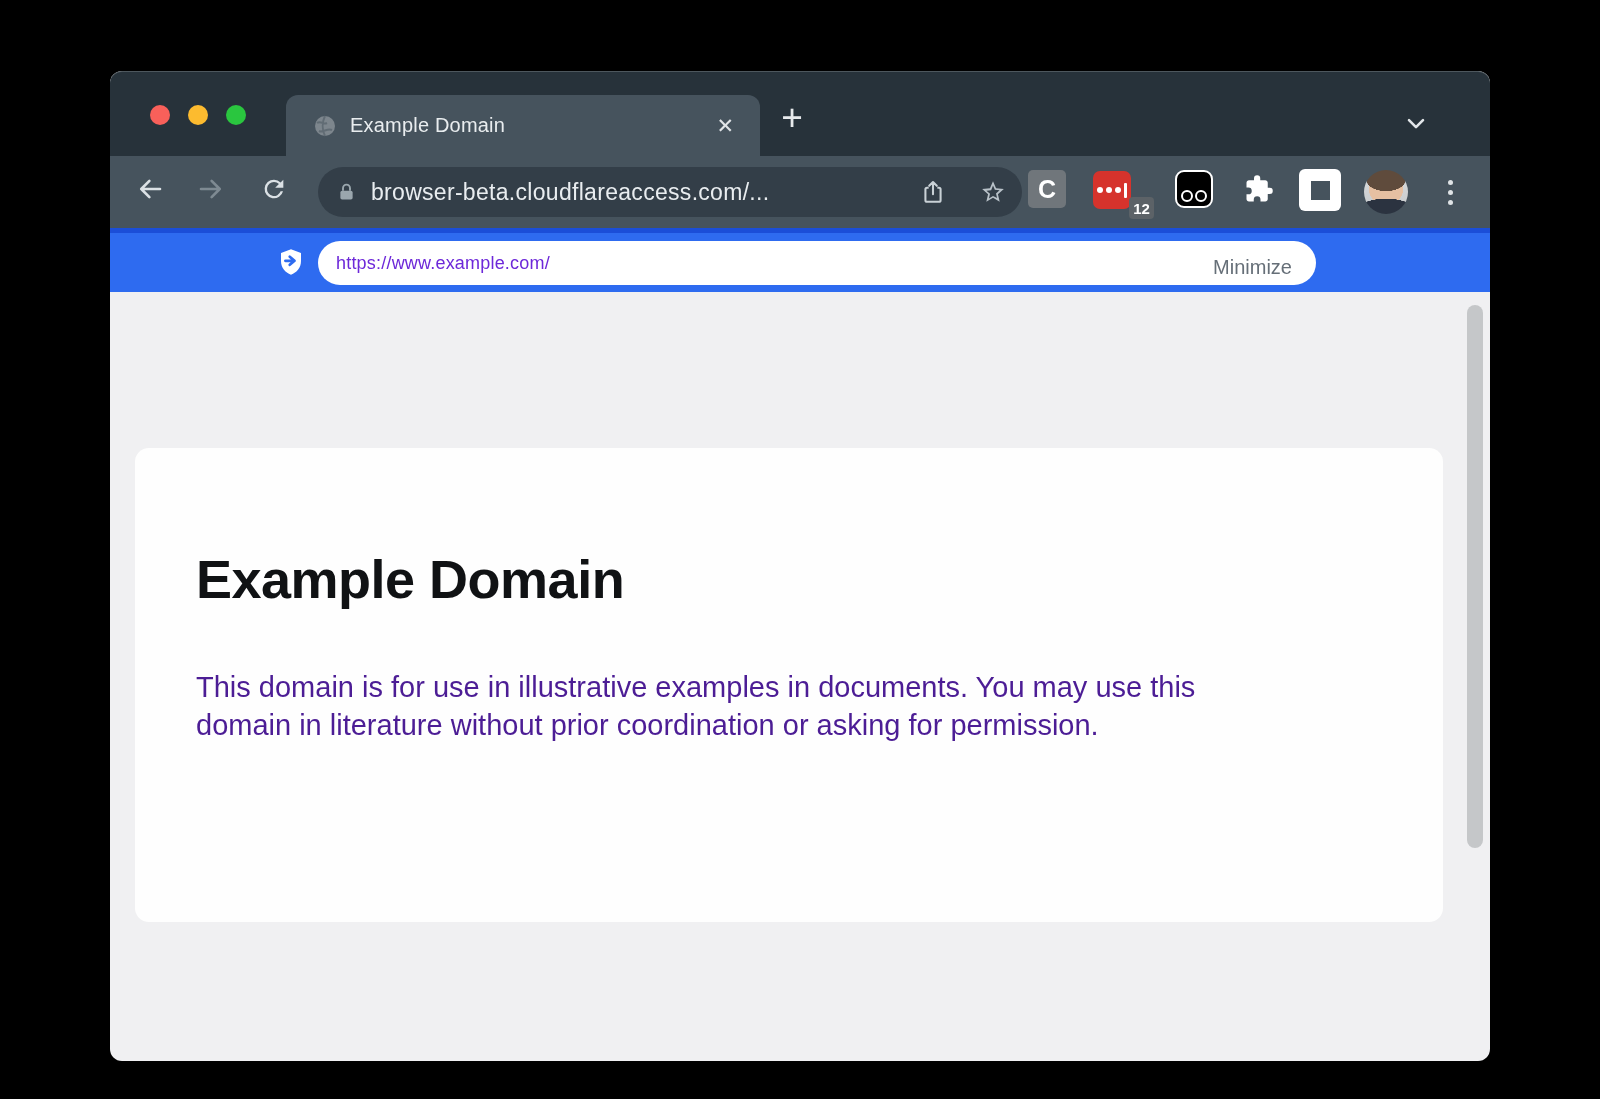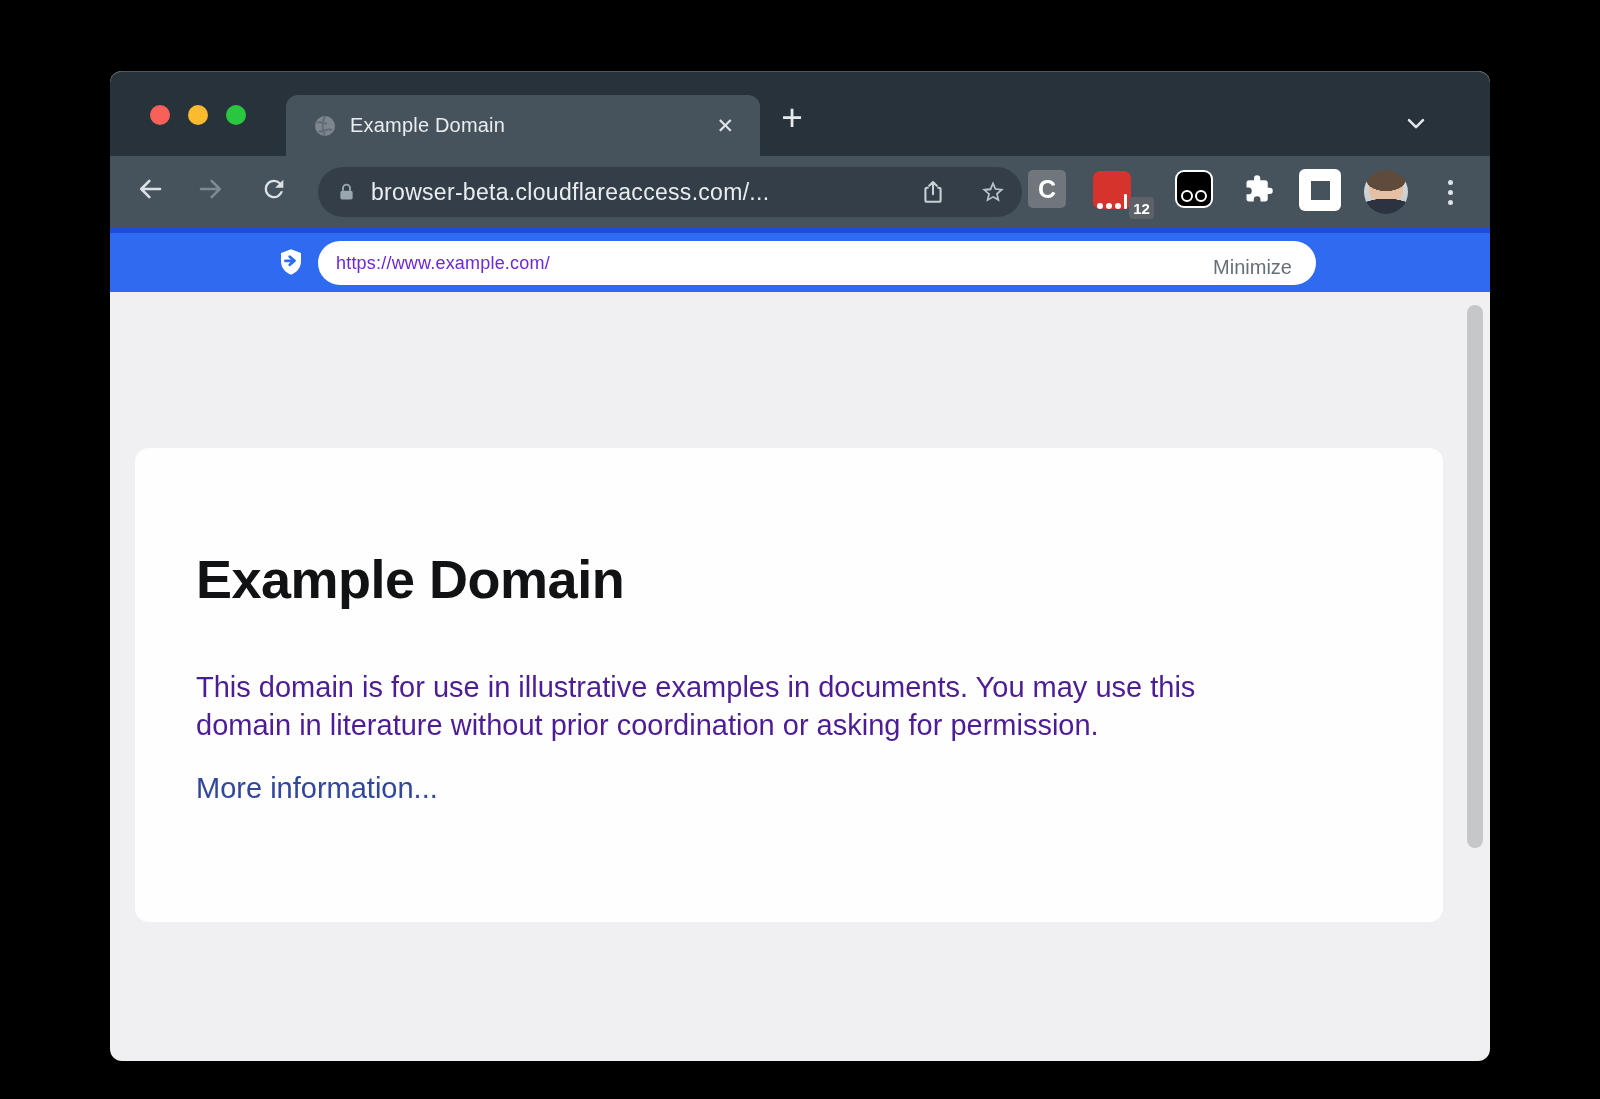--- a/index.html
+++ b/index.html
@@ -39,21 +39,21 @@
             border-radius:25px; background:var(--url_pill); display:flex;
             align-items:center; padding:0 16px 0 18px; gap:14px; }
   .url-text { color:#e9edf0; font-size:23px; font-weight:500; letter-spacing:.3px; white-space:nowrap; }
   .share-btn { margin-left:auto; } .star-btn { margin-left:20px; }
 
   .ext-c { position:absolute; left:918px; top:14px; width:38px; height:38px;
            background:#70767b; border-radius:5px; color:#fff; font-size:25px; font-weight:bold;
            display:flex; align-items:center; justify-content:center; }
   .ext-lp { position:absolute; left:983px; top:15px; width:38px; height:38px;
             background:var(--lastpass_red); border-radius:7px; display:flex;
-            align-items:flex-end; justify-content:center; gap:3px; }
+            align-items:center; justify-content:center; gap:3px; }
   .lp-dot { width:6px; height:6px; border-radius:50%; background:#fff; }
   .lp-bar { width:3px; height:15px; background:#fff; border-radius:1px; }
   .lp-badge { position:absolute; right:-23px; top:26px; min-width:25px; height:22px;
               background:#5c6267; border-radius:4px; color:#fff; font-size:15px; font-weight:bold;
               display:flex; align-items:center; justify-content:center; padding:0 3px; }
   .ext-oo { position:absolute; left:1065px; top:14px; width:38px; height:38px;
             background:#000; border:2px solid #fff; border-radius:9px;
             display:flex; align-items:flex-end; justify-content:center; gap:2px; padding-bottom:4px; }
   .oo-ring { width:12px; height:12px; border:2.5px solid #fff; border-radius:50%; }
   .ext-puzzle { position:absolute; left:1130px; top:14px; width:38px; height:38px;
@@ -213,18 +213,17 @@
     </div>
   </div>
 
   <div class="viewport">
     <div class="card">
       <h1 class="page-h1">Example Domain</h1>
       <div class="page-p">
         <div>This domain is for use in illustrative examples in documents. You may use this</div>
         <div>domain in literature without prior coordination or asking for permission.</div>
       </div>
-      <a class="page-link">More information...</a>
     </div>
     <div class="scrollbar-thumb"></div>
   </div>
 
 </div>
 
 </body></html>

